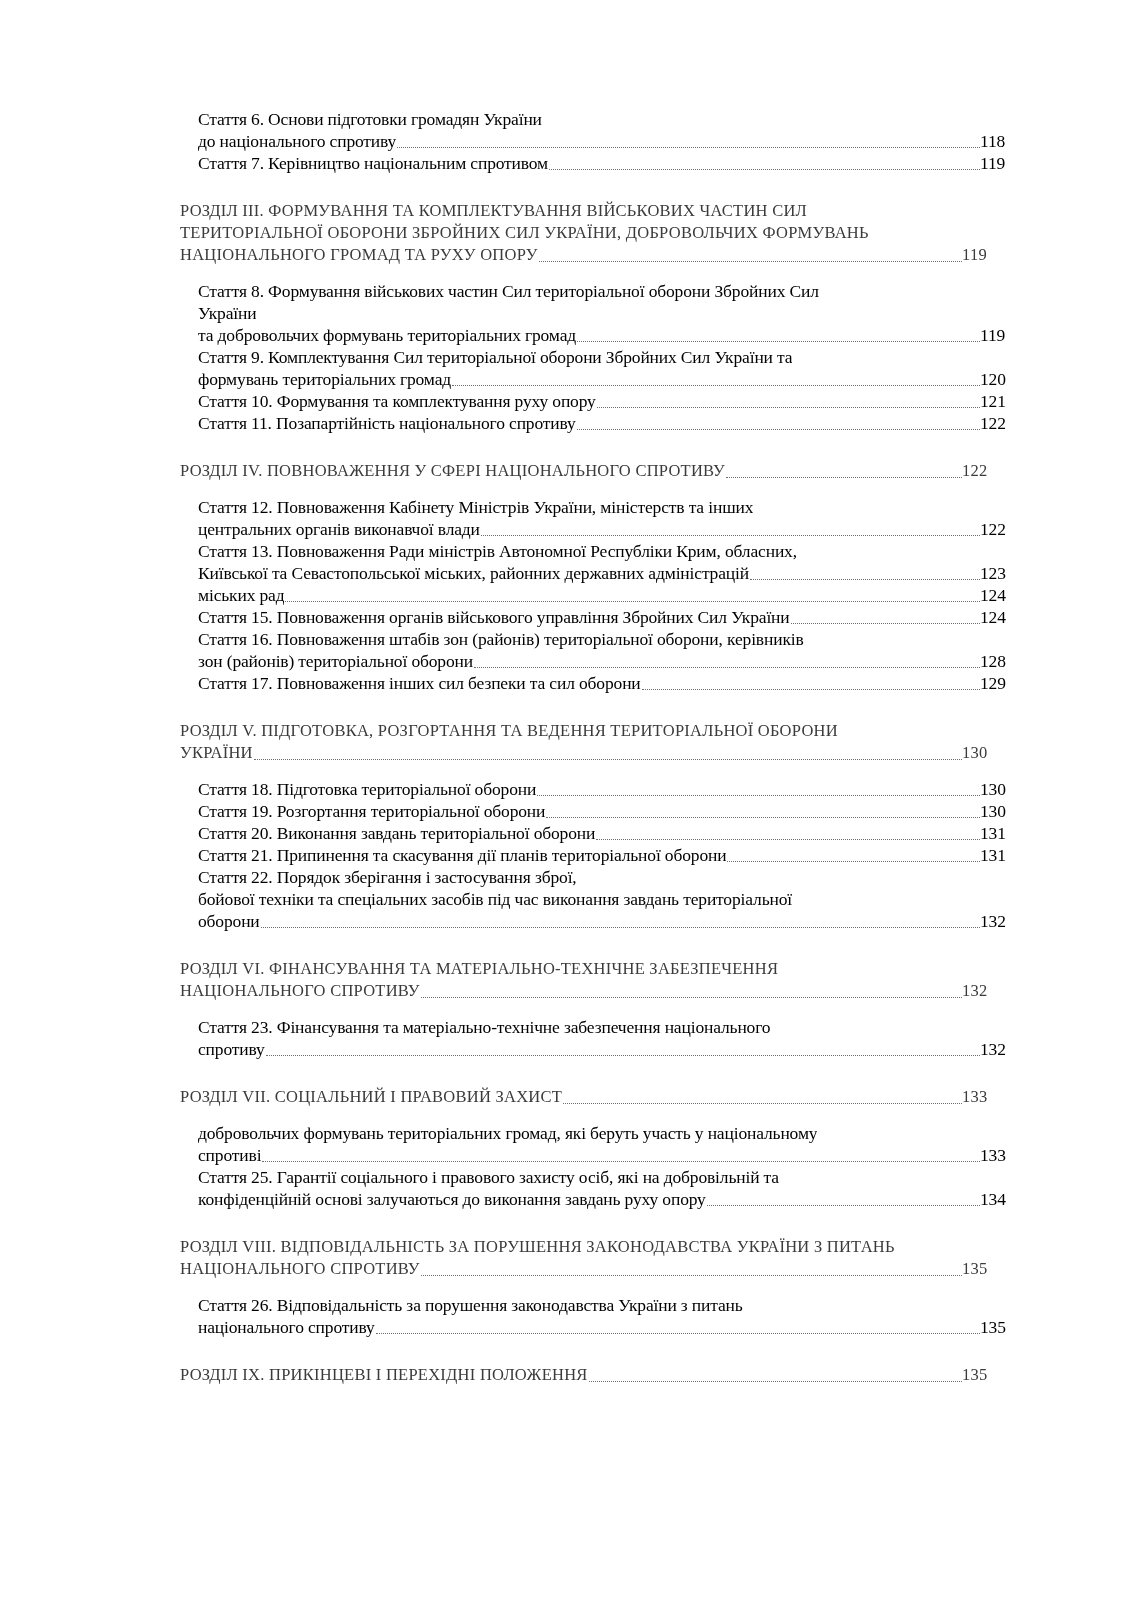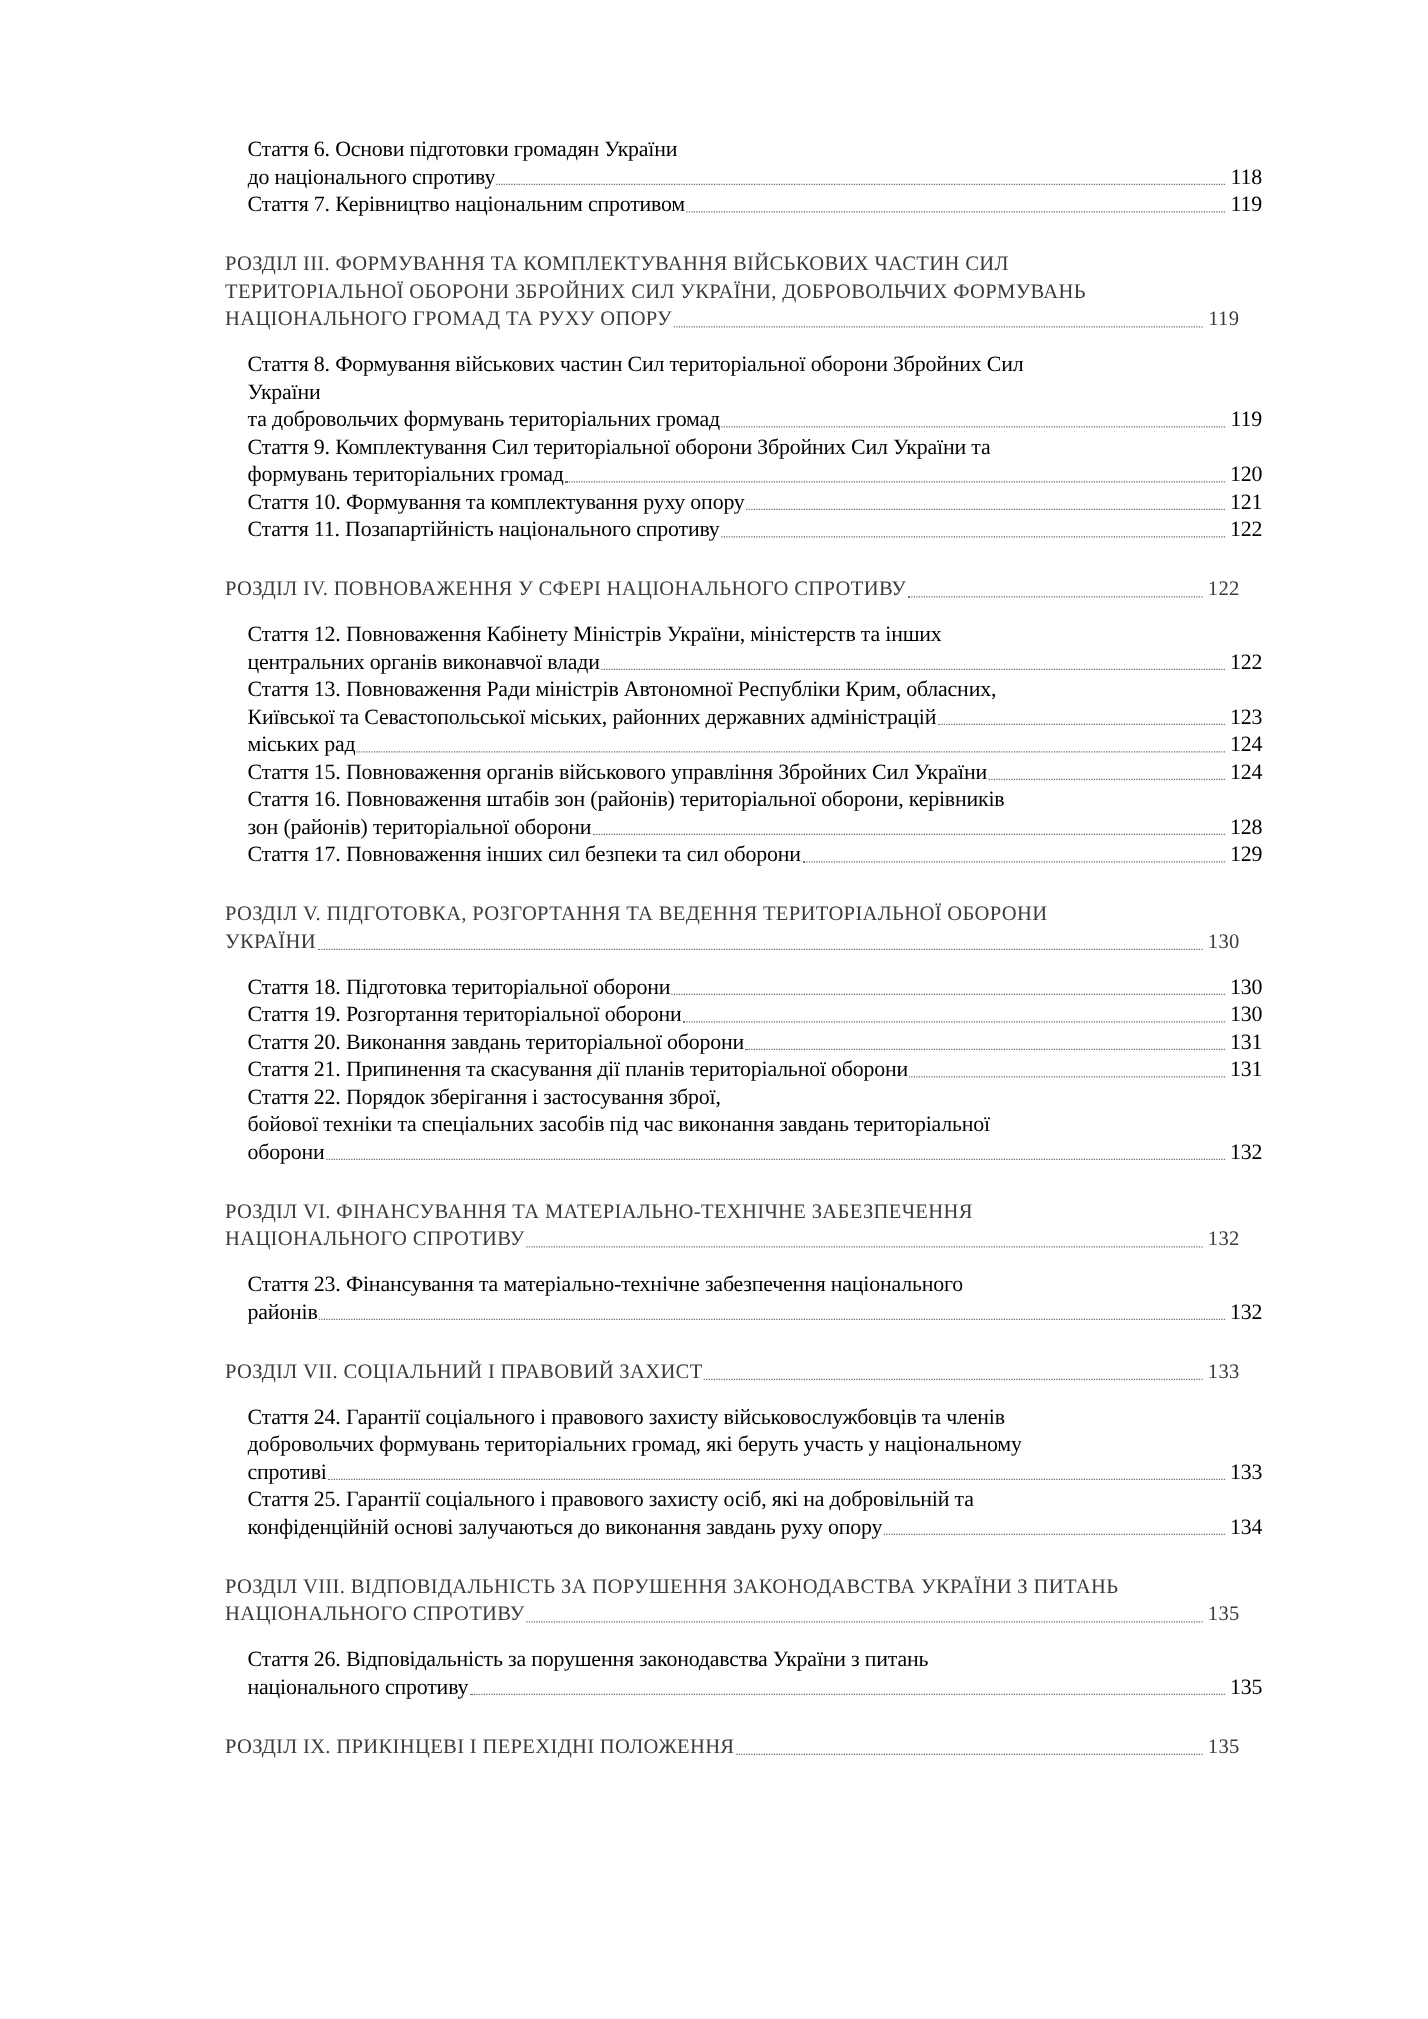--- a/index.html
+++ b/index.html
@@ -44,21 +44,21 @@
     overflow: hidden;
     margin: 0 0 4px 1px;
     border-bottom: 1px dotted #6e6e6e;
     min-width: 6px;
     height: 1px;
   }
 
   .pageno {
     flex: 0 0 auto;
     padding-left: 0px;
-    text-align: center;
+    text-align: left;
     font-variant-numeric: lining-nums;
   }
 
   
   .article {
     margin-left: 18px;
     font-size: 17.5px;
     letter-spacing: -0.15px;
   }
   .article .toc-text { font-weight: 400; }
@@ -226,33 +226,30 @@
     </div>
     <div class="toc-line section gap-after">
       <span class="toc-text">НАЦІОНАЛЬНОГО СПРОТИВУ</span>
       <span class="leader"></span>
       <span class="pageno">132</span>
     </div>
     <div class="toc-line article plain">
       <span class="toc-text">Стаття 23.  Фінансування та матеріально-технічне забезпечення національного</span>
     </div>
     <div class="toc-line article">
-      <span class="toc-text">районів</span>
+      <span class="toc-text">спротиву</span>
       <span class="leader"></span>
       <span class="pageno">132</span>
     </div>
     <div class="toc-line section gap-before gap-after">
       <span class="toc-text">РОЗДІЛ VII. СОЦІАЛЬНИЙ І ПРАВОВИЙ ЗАХИСТ</span>
       <span class="leader"></span>
       <span class="pageno">133</span>
     </div>
     <div class="toc-line article plain">
-      <span class="toc-text">Стаття 24.  Гарантії соціального і правового захисту військовослужбовців та членів</span>
-    </div>
-    <div class="toc-line article plain">
       <span class="toc-text">добровольчих формувань територіальних громад, які беруть участь у національному</span>
     </div>
     <div class="toc-line article">
       <span class="toc-text">спротиві</span>
       <span class="leader"></span>
       <span class="pageno">133</span>
     </div>
     <div class="toc-line article plain">
       <span class="toc-text">Стаття 25.  Гарантії соціального і правового захисту осіб, які на добровільній та</span>
     </div>

